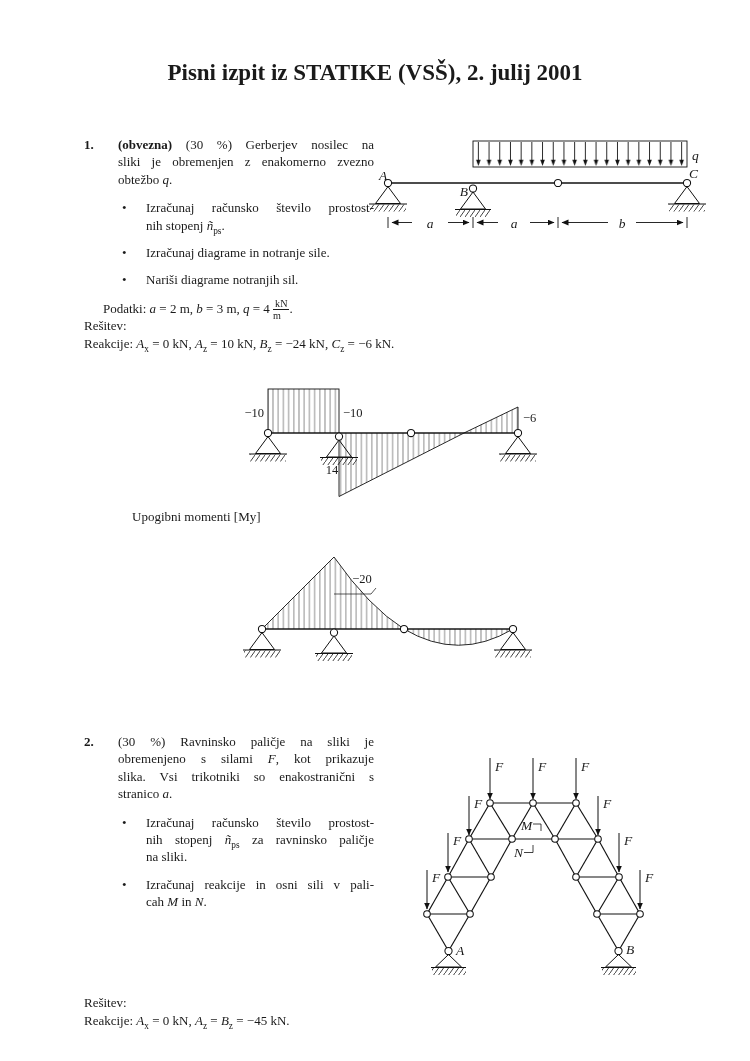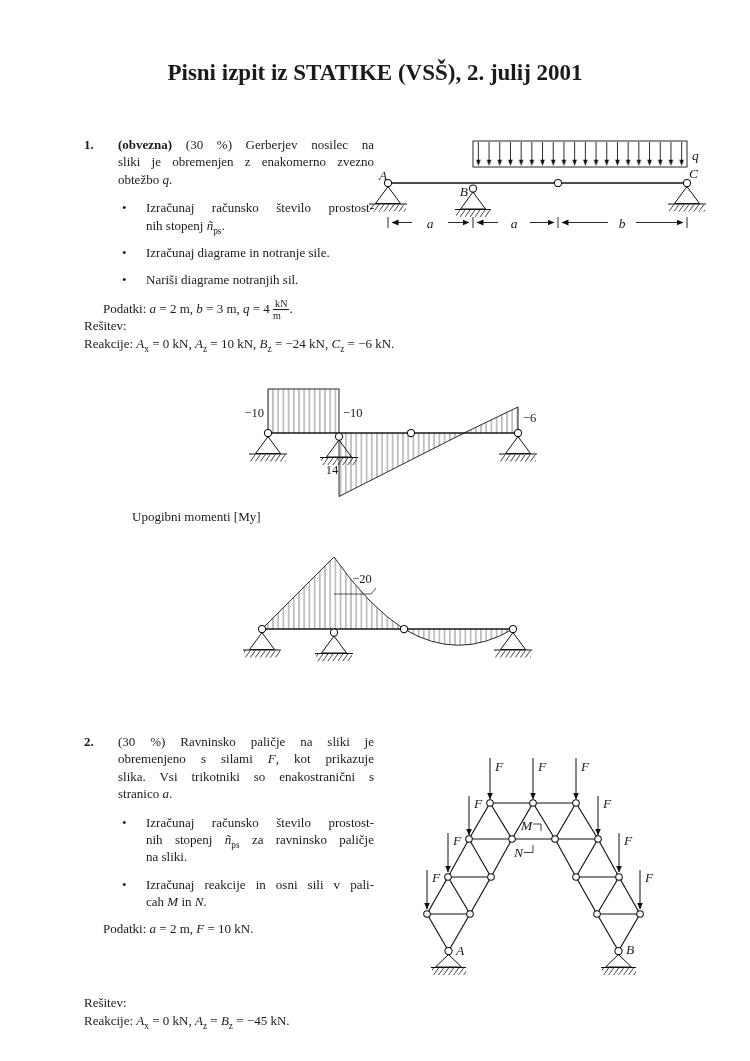--- a/index.html
+++ b/index.html
@@ -215,21 +215,20 @@
       <span class="dot">•</span>
       <div class="line">Izračunaj računsko število prostost-</div>
       <div class="line">nih stopenj <i>ñ</i><sub>ps</sub> za ravninsko paličje</div>
       <div class="line last">na sliki.</div>
     </div>
     <div class="bullet mt2">
       <span class="dot">•</span>
       <div class="line">Izračunaj reakcije in osni sili v pali-</div>
       <div class="line last">cah <i>M</i> in <i>N</i>.</div>
     </div>
-    <div class="line podatki mt3">Podatki: <i>a</i> = 2 m, <i>F</i> = 10 kN.</div>
   </div>
 
   <svg style="left:415px;top:748px;" width="263" height="240" viewBox="415 748 263 240">
     <defs>
       <marker id="mah2" markerWidth="9" markerHeight="8" refX="6.5" refY="3" orient="auto" markerUnits="userSpaceOnUse">
         <path d="M0,0 L7,3 L0,6 Z" fill="#111"></path>
       </marker>
       <pattern id="gh4" width="5" height="7" patternUnits="userSpaceOnUse">
         <line x1="5" y1="0" x2="0" y2="7" stroke="#111" stroke-width="0.8"></line>
       </pattern>

